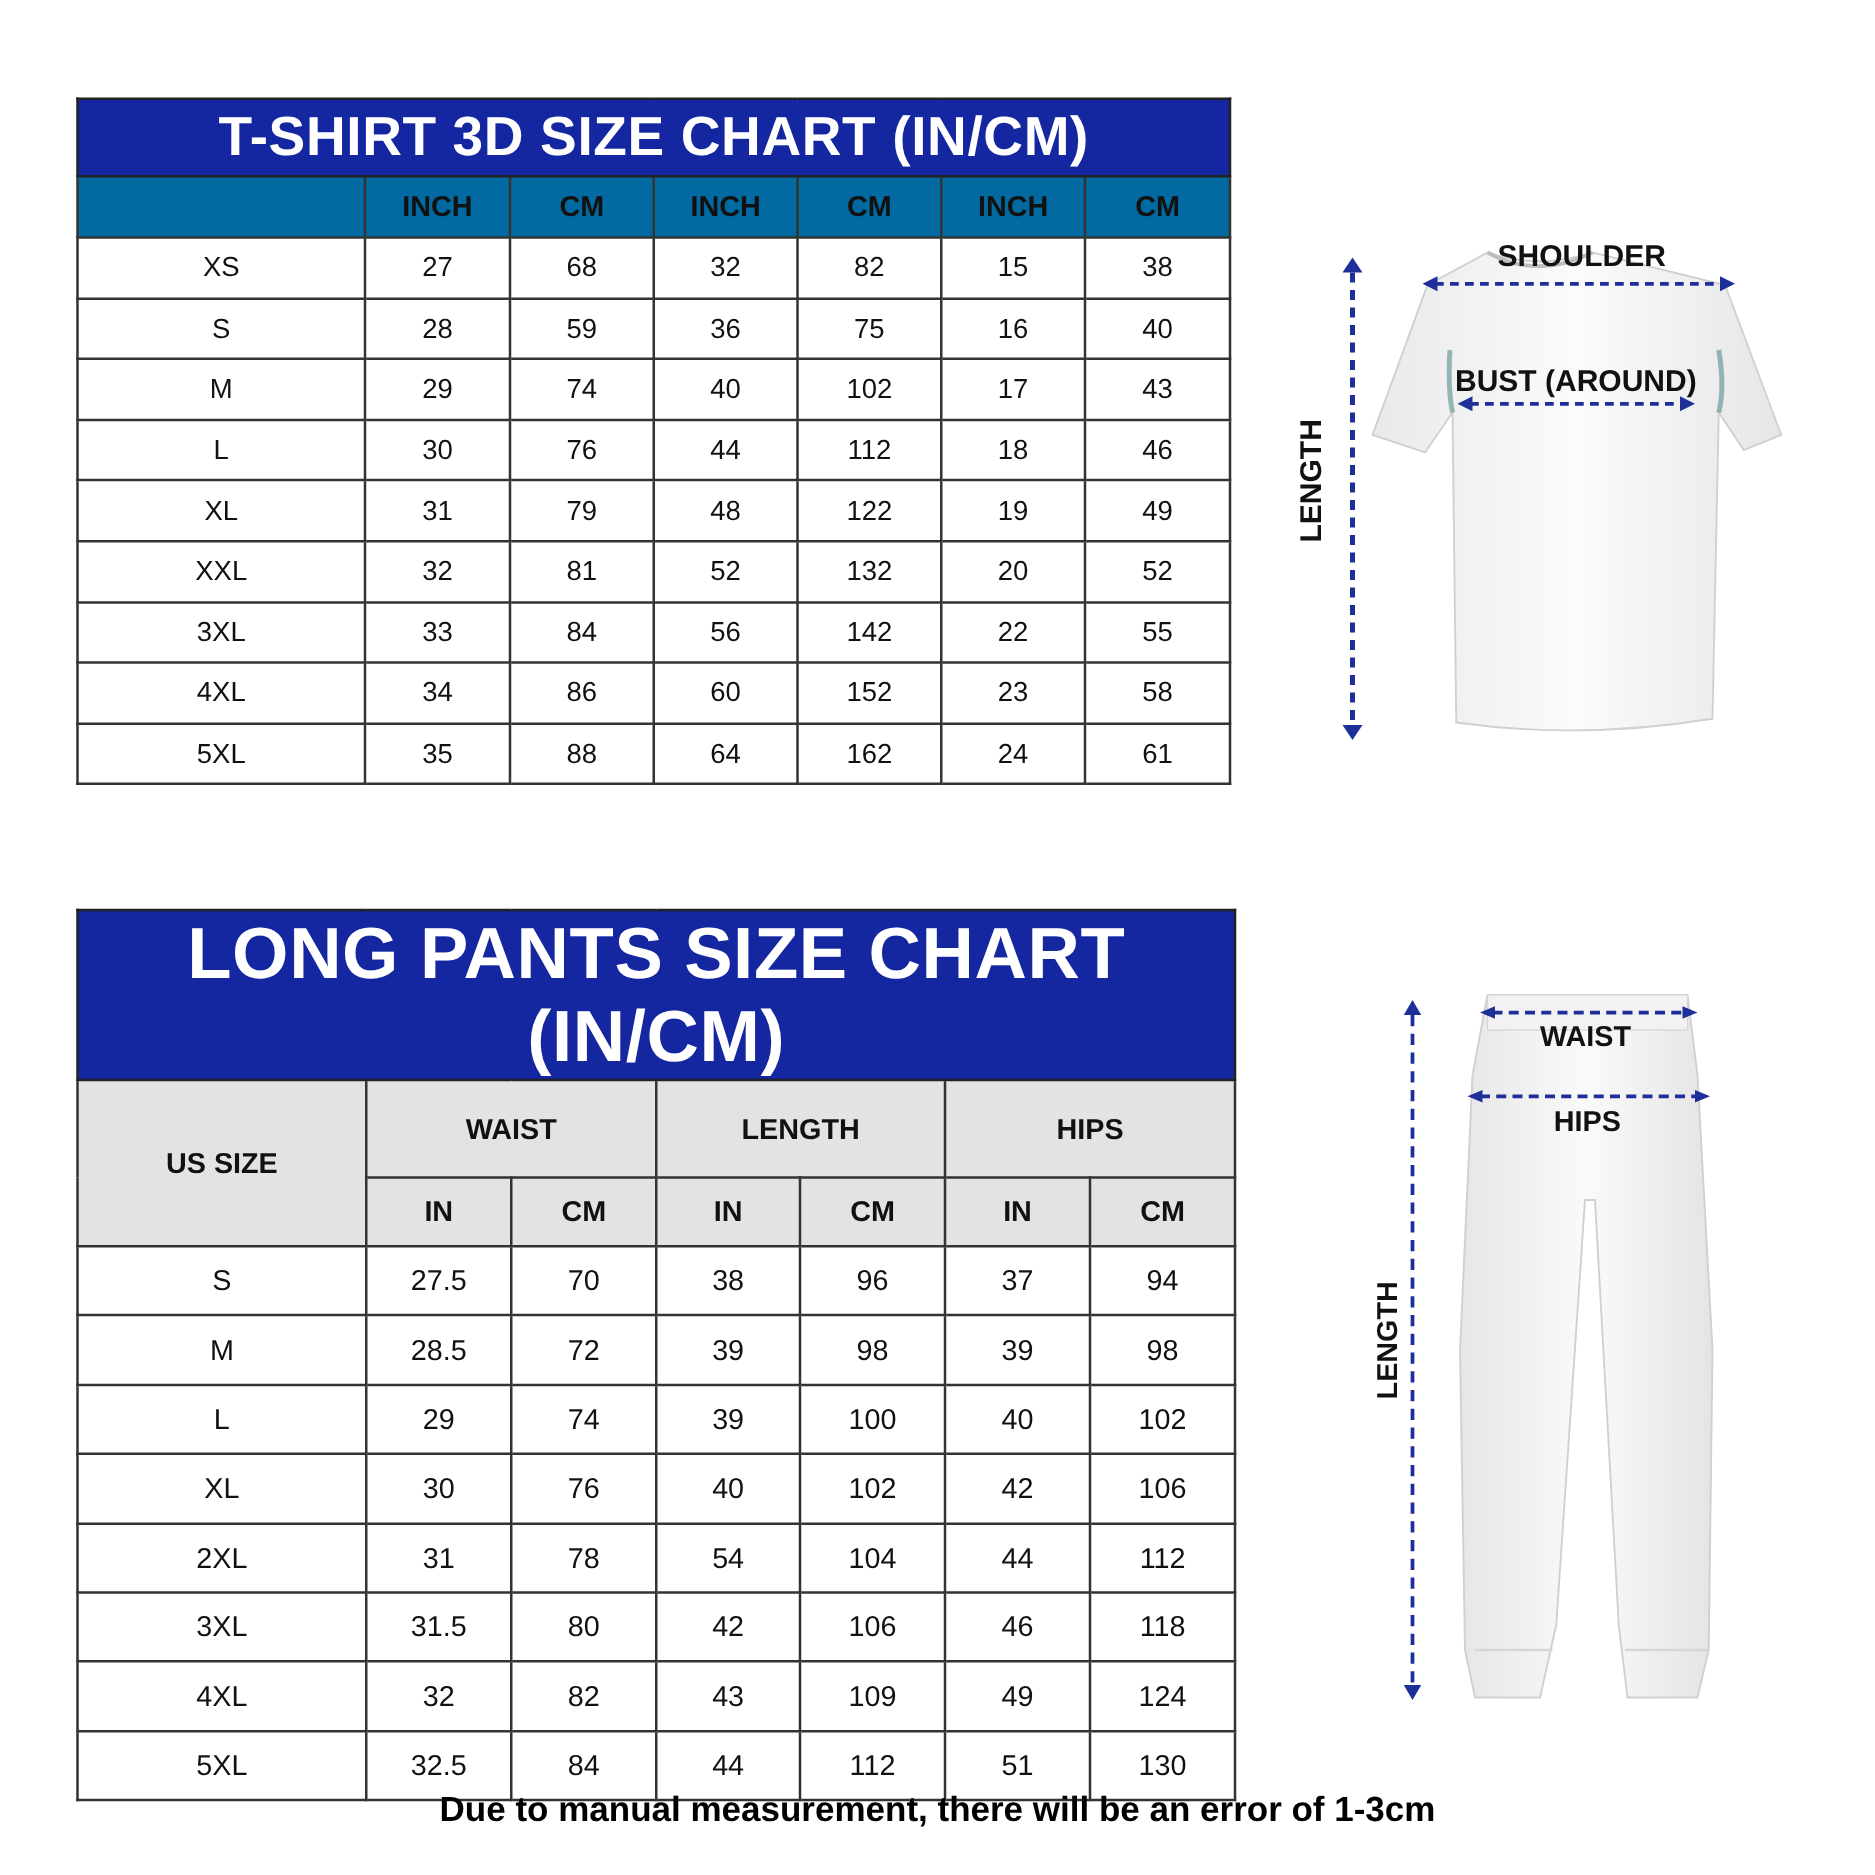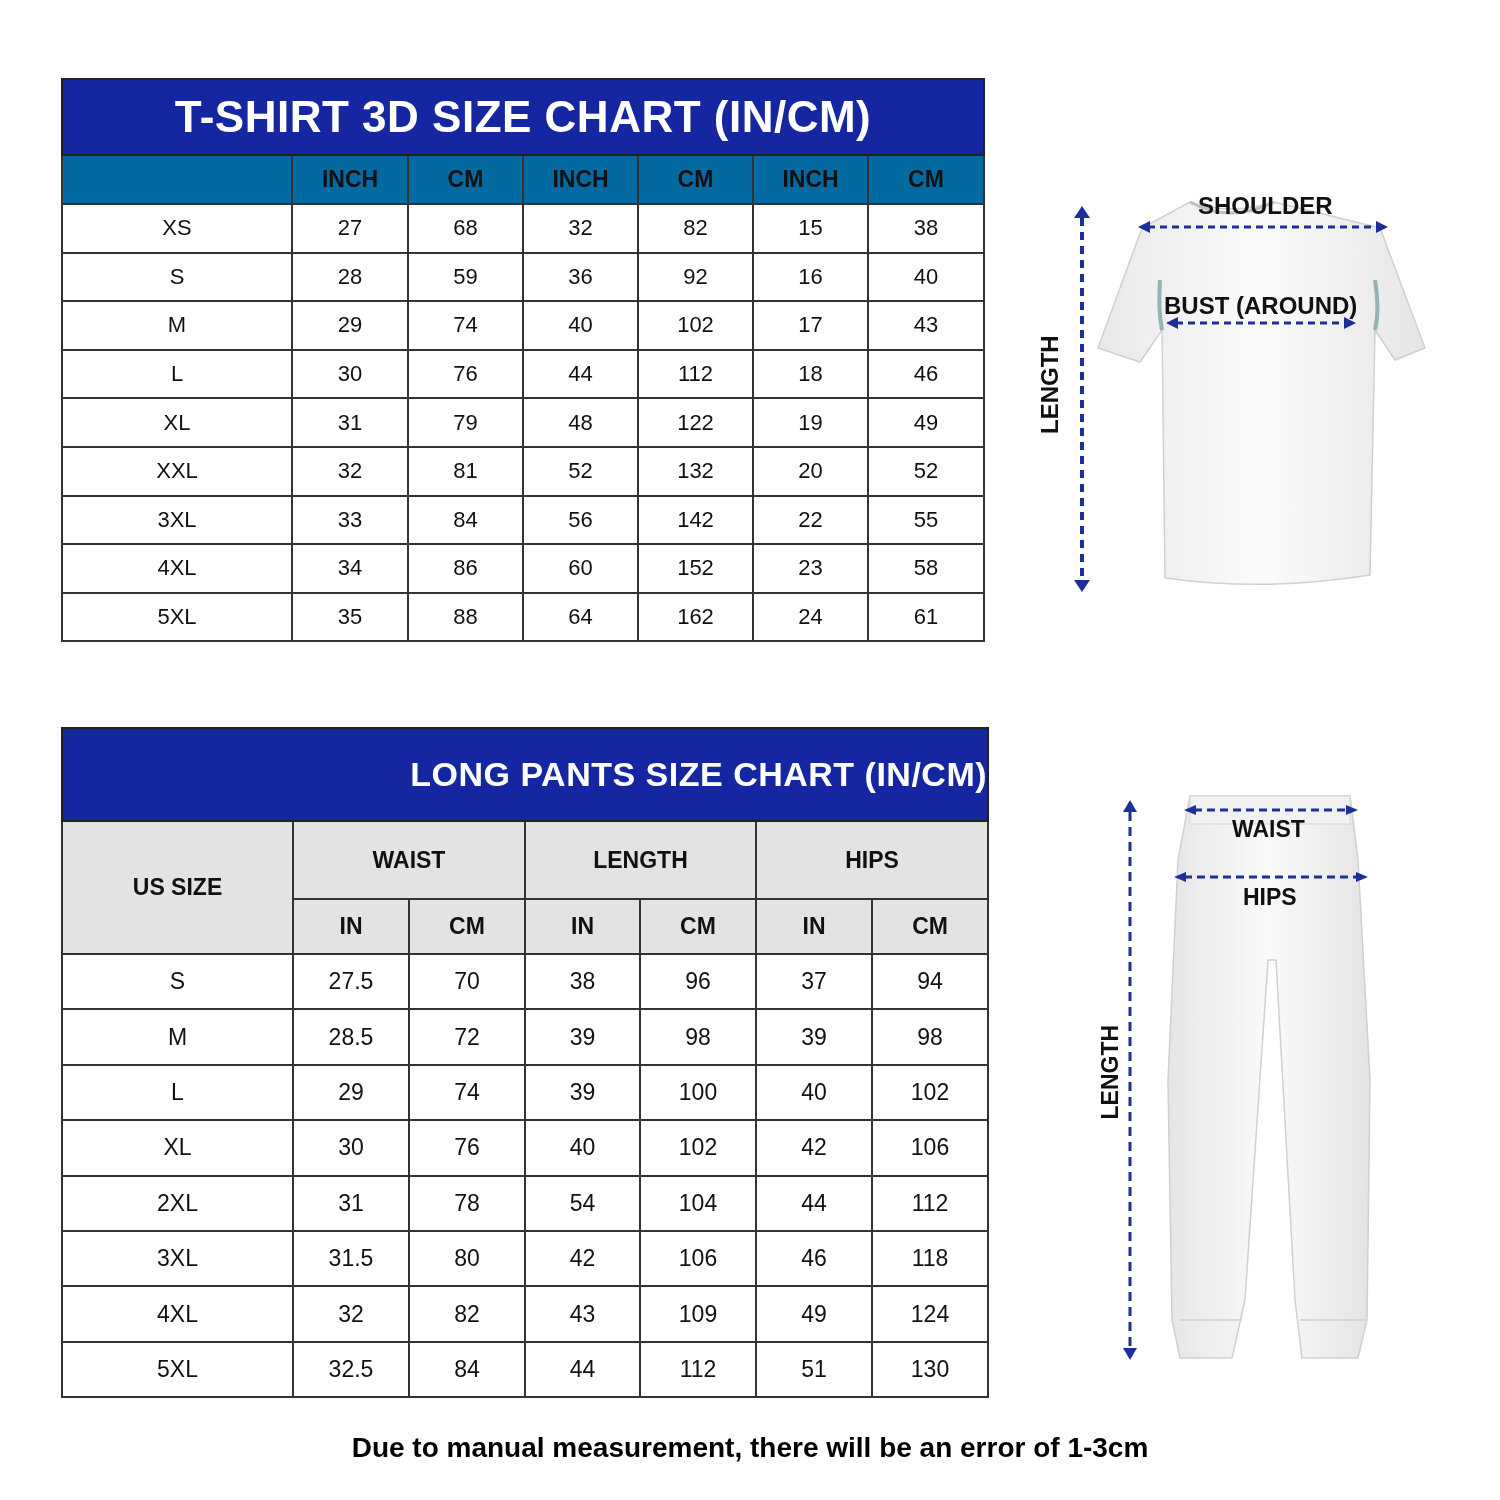--- a/index.html
+++ b/index.html
@@ -10,28 +10,28 @@
   .chart td, .chart th { border: 2px solid #333; text-align: center; vertical-align: middle; }
   .chart .title-cell {
     background: #1427a0; color: #fff; font-weight: bold; letter-spacing: 0.5px;
     border: 2px solid #222;
   }
   .chart .hdr { background: #e3e3e3; font-weight: bold; font-size: 23px; }
   .chart .sub { font-weight: bold; font-size: 23px; }
   .chart .cell { font-size: 22px; font-weight: normal; background: #fff; }
 
   #tshirt-chart { left: 61px; top: 78px; width: 922px; }
-  #tshirt-chart .title-cell { height: 76px; font-size: 44px; }
+  #tshirt-chart .title-cell { height: 62px; font-size: 44px; }
   #tshirt-chart tr.hdr-row td { height: 48px; }
   #tshirt-chart tr.sub-row td { height: 49px; }
   #tshirt-chart tr.data-row td { height: 48.6px; }
   #tshirt-chart .sub { background: #0369a1; }
 
   #pants-chart { left: 61px; top: 727px; width: 926px; }
-  #pants-chart .title-cell { height: 93px; font-size: 34px; text-align: right; }
+  #pants-chart .title-cell { height: 93px; font-size: 58px; }
   #pants-chart tr.hdr-row td { height: 78px; }
   #pants-chart tr.sub-row td { height: 55px; background: #e3e3e3; }
   #pants-chart tr.data-row td { height: 55.4px; font-size: 23px; }
 
   .figure { position: absolute; }
   .fig-label { position: absolute; font-weight: bold; font-size: 24px; color: #111; white-space: nowrap; }
   .vlabel { position: absolute; font-weight: bold; font-size: 24px; color: #111; transform: rotate(-90deg); transform-origin: center; white-space: nowrap; }
 
   .note {
     position: absolute; left: 0; width: 1500px; top: 1432px; text-align: center;
@@ -73,21 +73,21 @@
         <td class="cell">32</td>
         <td class="cell">82</td>
         <td class="cell">15</td>
         <td class="cell">38</td>
       </tr>
       <tr class="data-row">
         <td class="cell">S</td>
         <td class="cell">28</td>
         <td class="cell">59</td>
         <td class="cell">36</td>
-        <td class="cell">92</td>
+        <td class="cell">75</td>
         <td class="cell">16</td>
         <td class="cell">40</td>
       </tr>
       <tr class="data-row">
         <td class="cell">M</td>
         <td class="cell">29</td>
         <td class="cell">74</td>
         <td class="cell">40</td>
         <td class="cell">102</td>
         <td class="cell">17</td>

